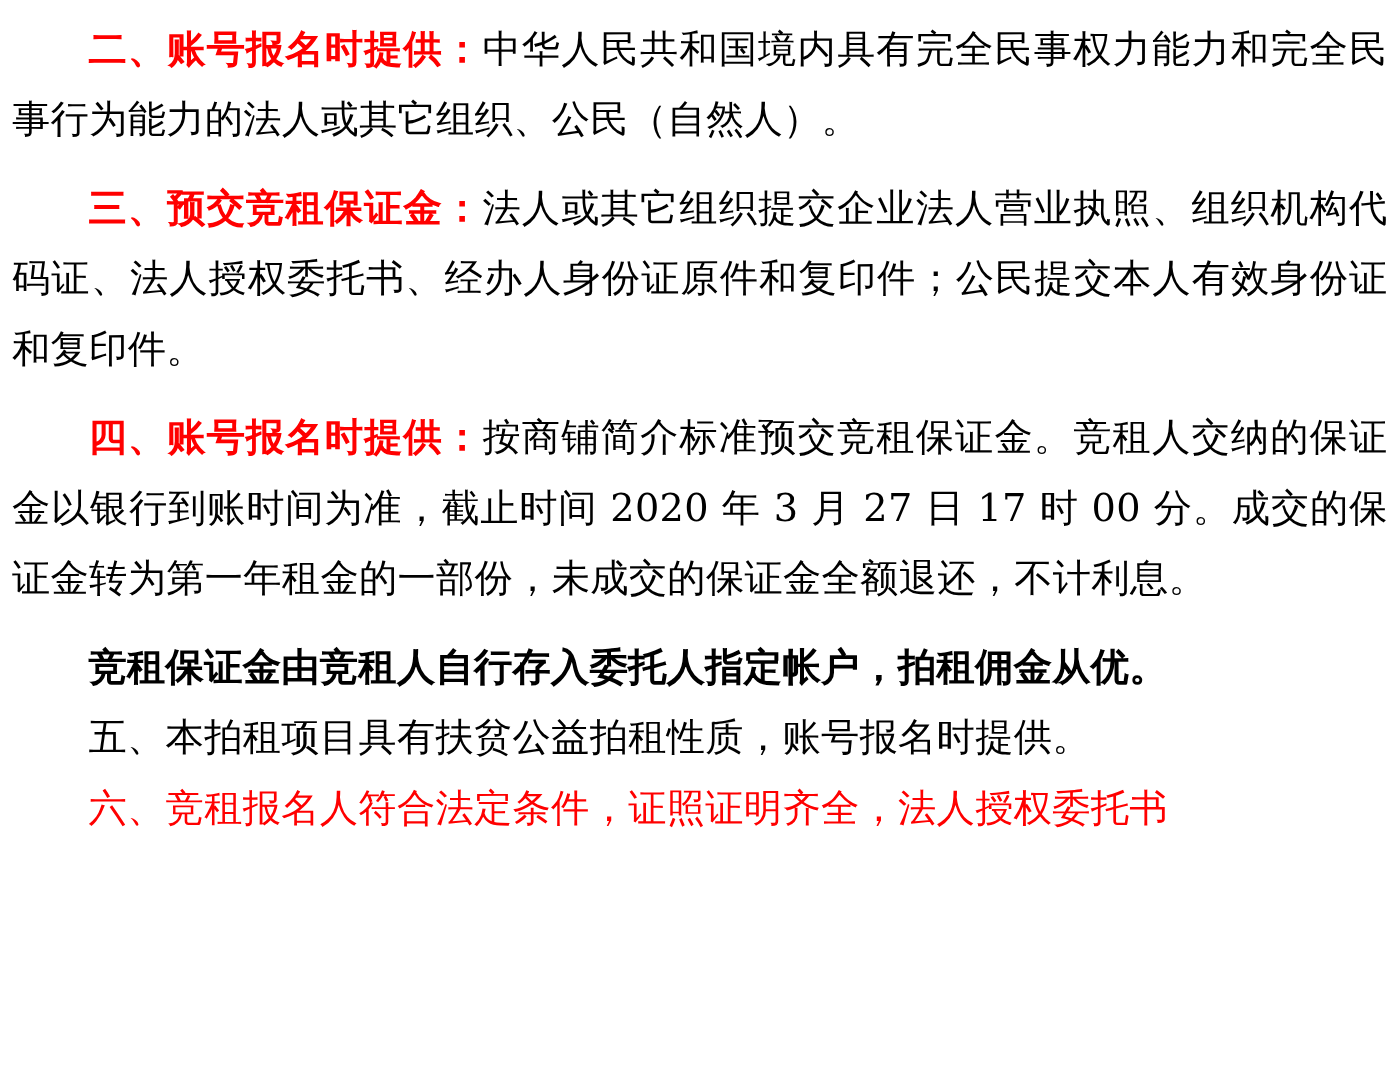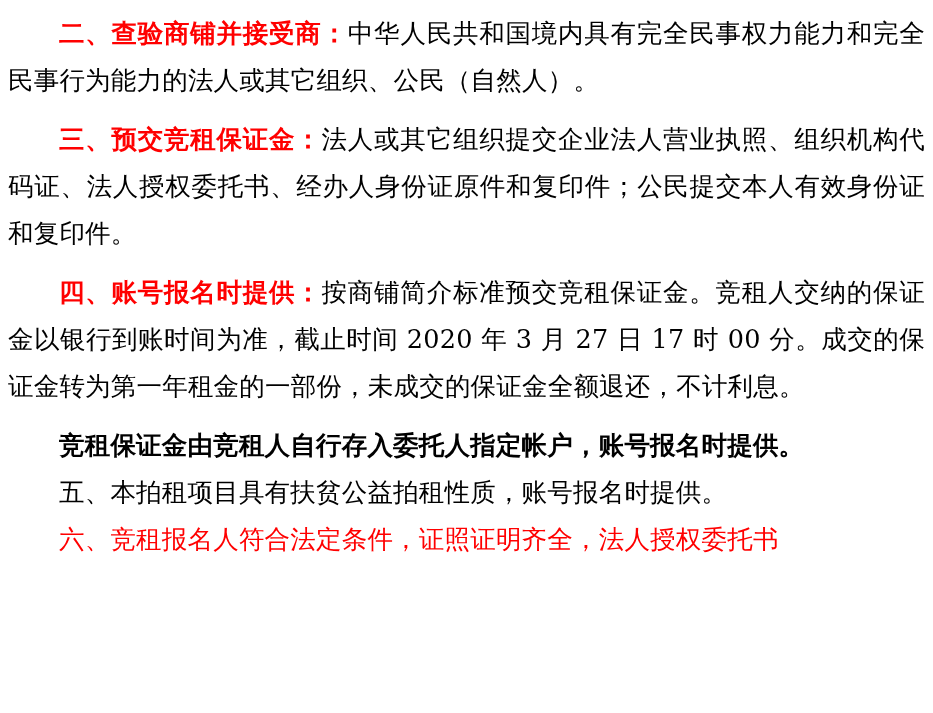--- a/index.html
+++ b/index.html
@@ -54,39 +54,39 @@
     letter-spacing: 0px;
   }
 </style>
 </head>
 <body>
 
 <div class="page">
   <div class="doc-body">
 
     <p class="para indent">
-      <span class="red bold">二、查验商铺并接受商：</span><span class="black">中华人民共和国境内具有完全民事权力能力和完全民事行为能力的法人或其它组织、公民（自然人）。</span>
+      <span class="red bold">二、账号报名时提供：</span><span class="black">中华人民共和国境内具有完全民事权力能力和完全民事行为能力的法人或其它组织、公民（自然人）。</span>
     </p>
 
     <div class="para-gap"></div>
 
     <p class="para indent">
       <span class="red bold">三、预交竞租保证金：</span><span class="black">法人或其它组织提交企业法人营业执照、组织机构代码证、法人授权委托书、经办人身份证原件和复印件；公民提交本人有效身份证和复印件。</span>
     </p>
 
     <div class="para-gap"></div>
 
     <p class="para indent justify-tight">
       <span class="red bold">四、账号报名时提供：</span><span class="black">按商铺简介标准预交竞租保证金。竞租人交纳的保证金以银行到账时间为准，截止时间 2020 年 3 月 27 日 17 时 00 分。成交的保证金转为第一年租金的一部份，未成交的保证金全额退还，不计利息。</span>
     </p>
 
     <div class="para-gap"></div>
 
     <p class="para indent">
-      <span class="black bold">竞租保证金由竞租人自行存入委托人指定帐户，账号报名时提供。</span>
+      <span class="black bold">竞租保证金由竞租人自行存入委托人指定帐户，拍租佣金从优。</span>
     </p>
 
     <p class="para indent">
       <span class="black">五、本拍租项目具有扶贫公益拍租性质，账号报名时提供。</span>
     </p>
 
     <p class="para indent">
       <span class="red">六、竞租报名人符合法定条件，证照证明齐全，法人授权委托书</span>
     </p>
 

